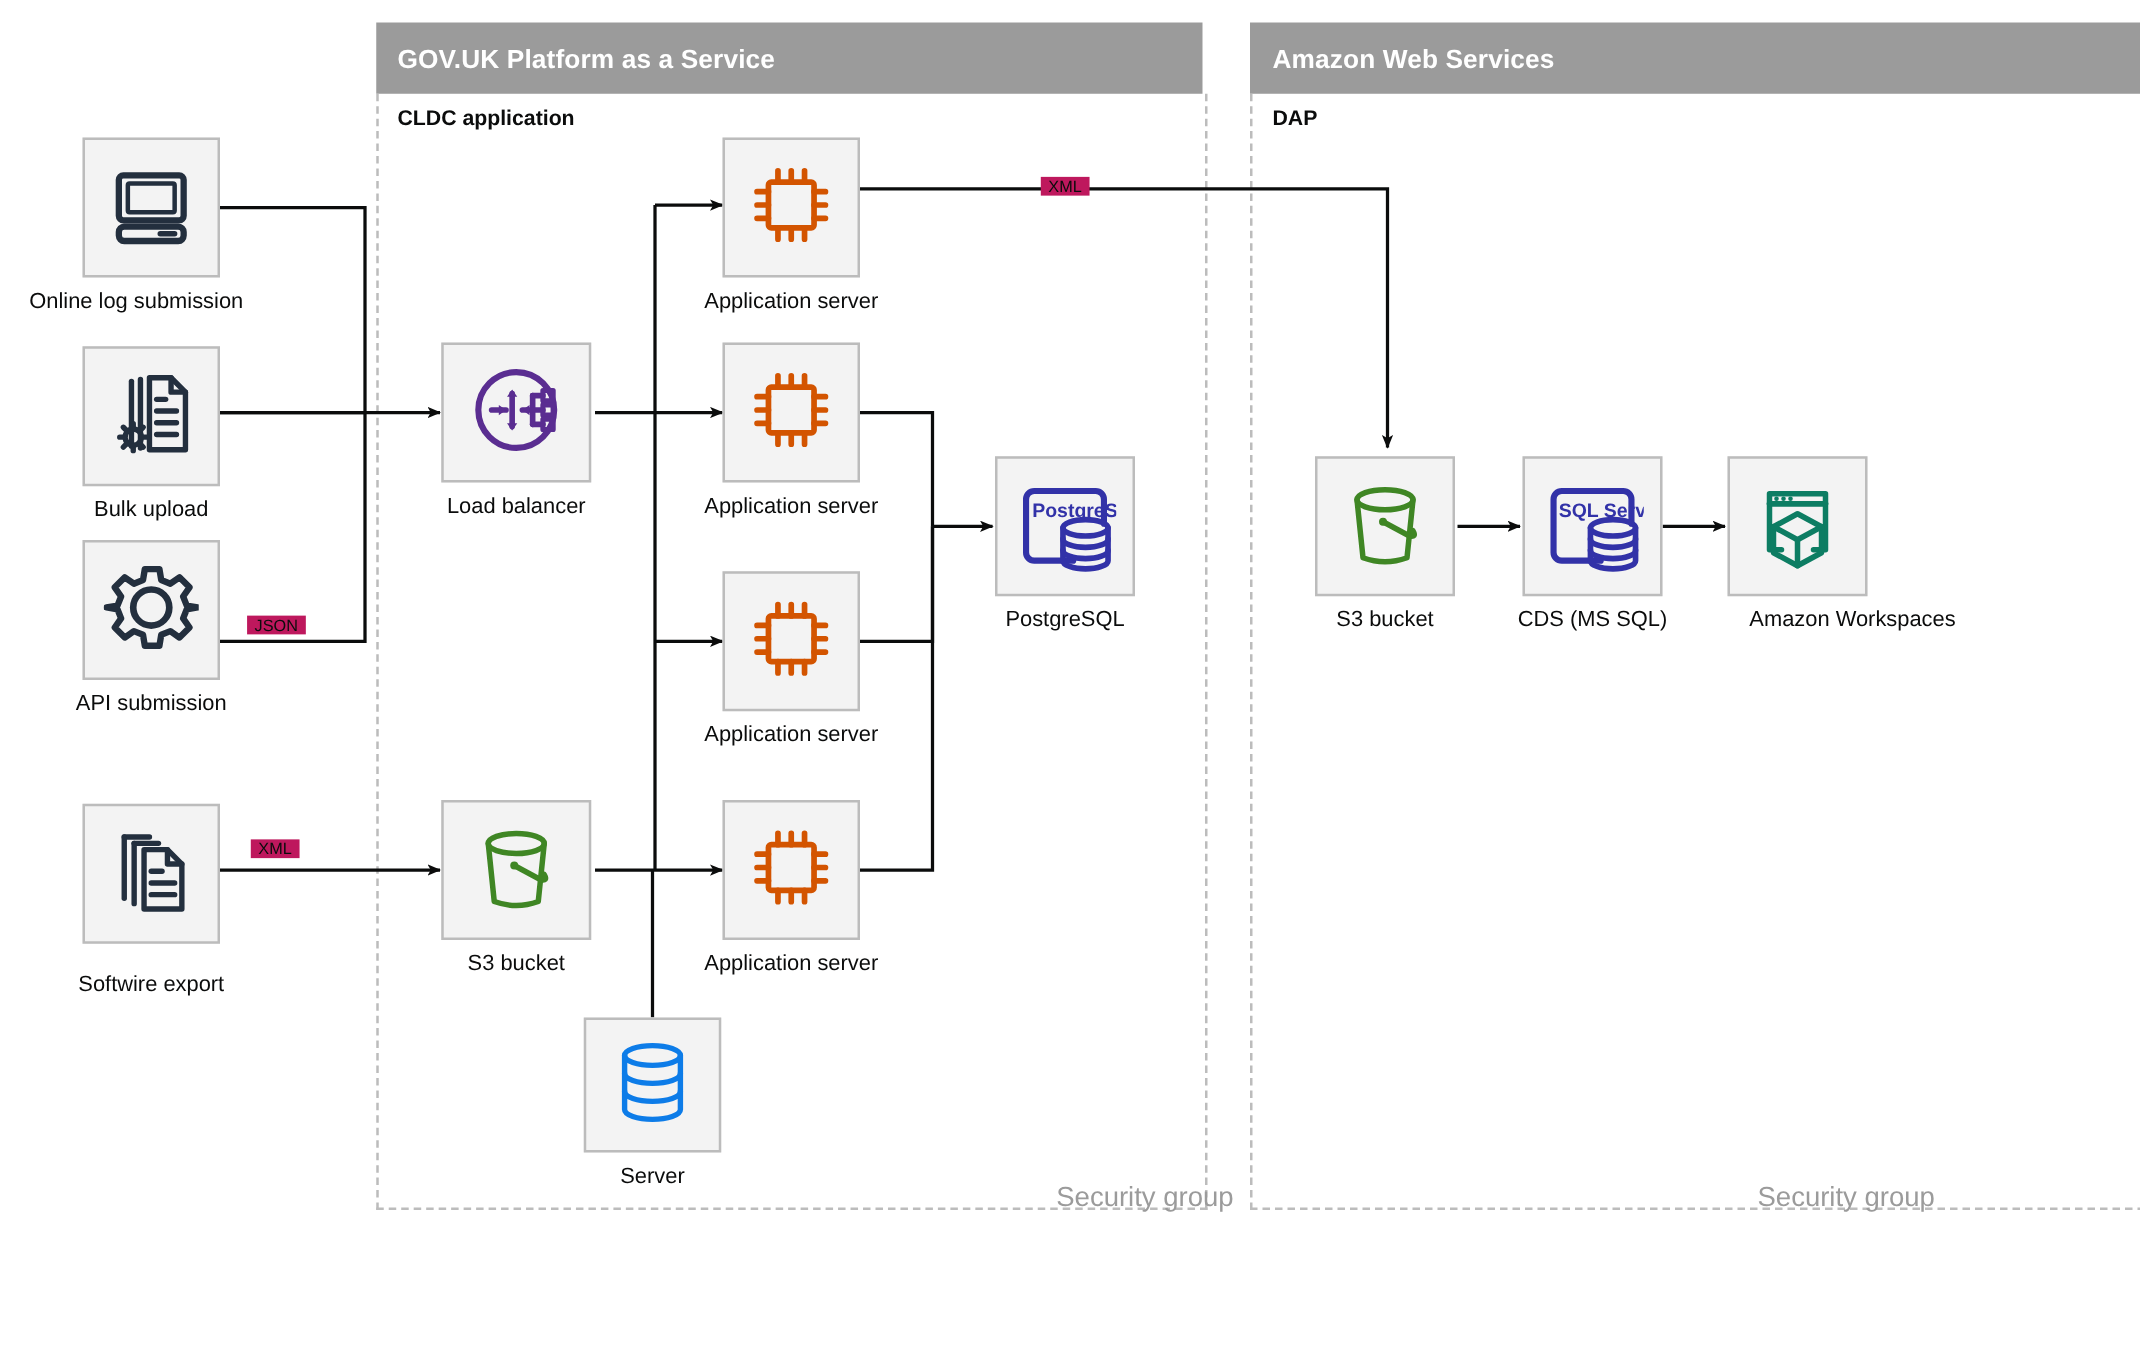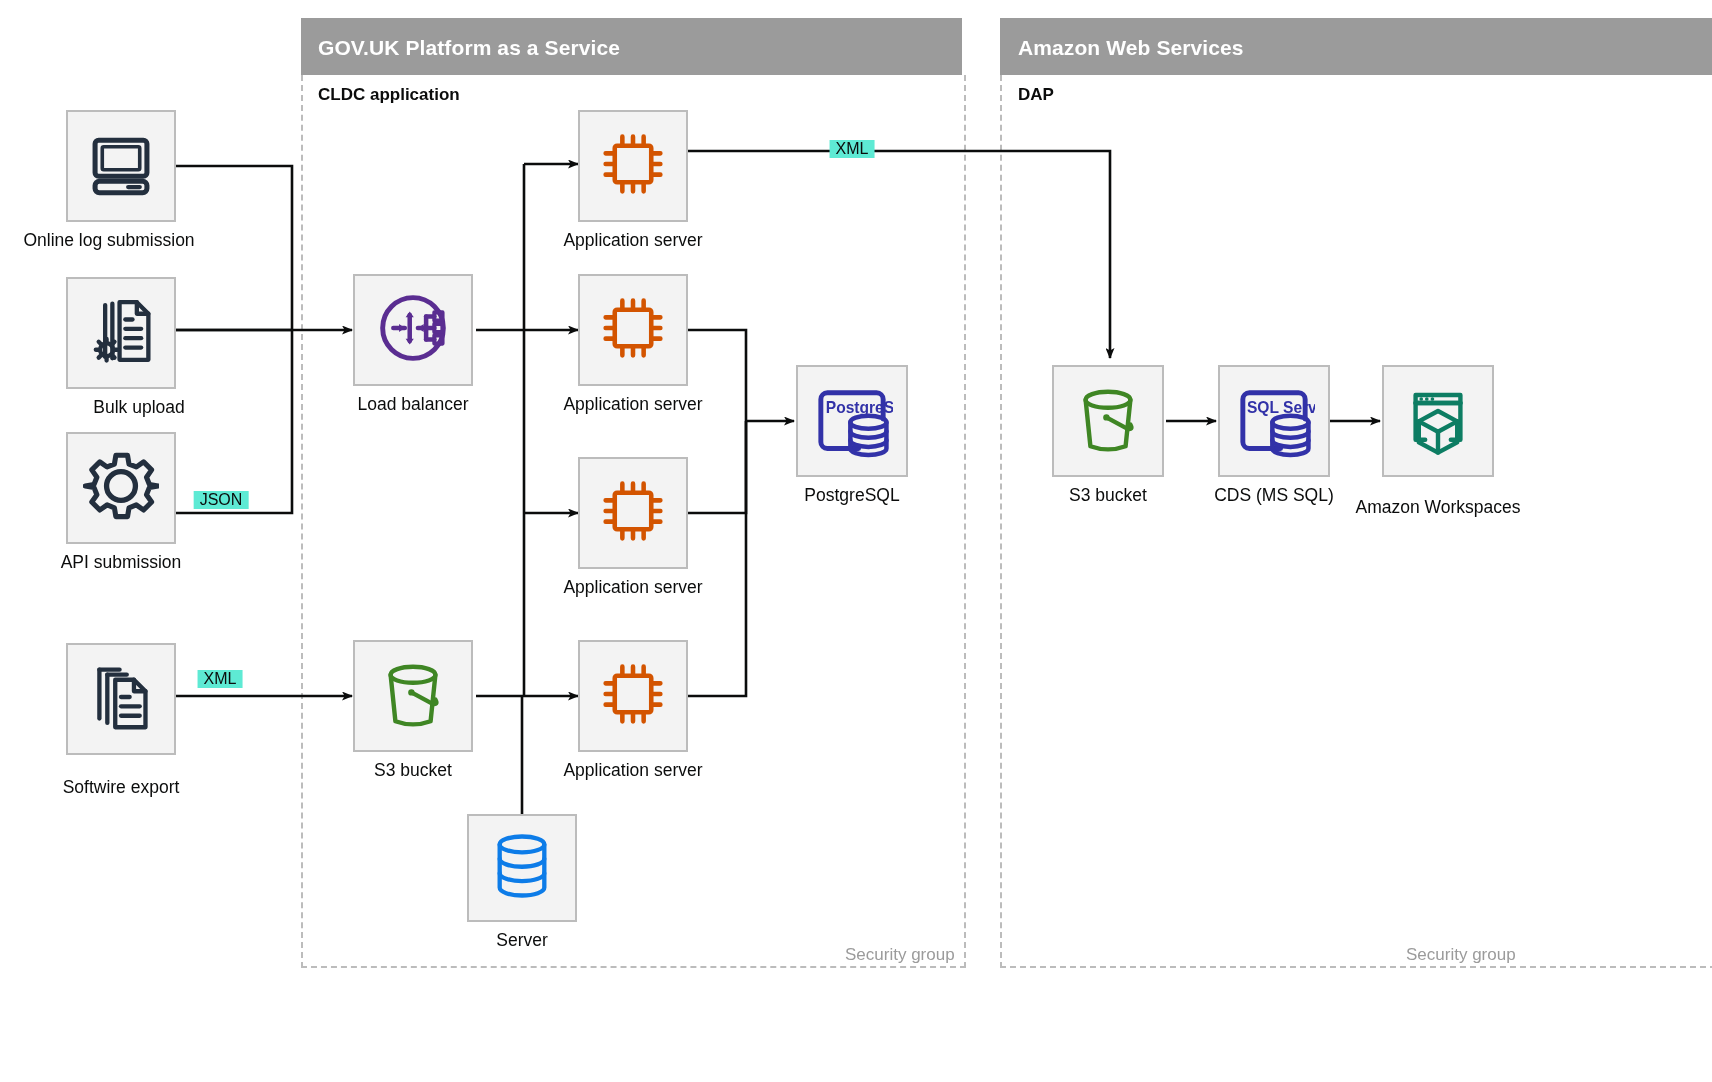--- a/index.html
+++ b/index.html
@@ -7,32 +7,32 @@
        font-family:"Liberation Sans","DejaVu Sans",sans-serif;color:#0b0c0c;}
   #canvas{position:absolute;inset:0;}
   svg.wires{position:absolute;left:0;top:0;width:1712px;height:1082px;overflow:visible;}
 
   
   .group-band{position:absolute;background:#9b9b9b;}
   .group-band-title{position:absolute;color:#ffffff;font-weight:bold;font-size:21px;
         letter-spacing:.1px;white-space:nowrap;}
   .group-box{position:absolute;border:2px dashed #bcbcbc;border-top:none;background:transparent;}
   .group-sub{position:absolute;font-weight:bold;font-size:17px;color:#0b0c0c;white-space:nowrap;}
-  .secgroup{position:absolute;color:#9b9b9b;font-size:17px;white-space:nowrap;}
+  .secgroup{position:absolute;color:#9b9b9b;font-size:22px;white-space:nowrap;}
 
   
   .node{position:absolute;}
   .tile{position:absolute;background:#f3f3f3;border:2px solid #bcbcbc;
         box-sizing:border-box;display:flex;align-items:center;justify-content:center;}
   .node-label{position:absolute;left:50%;transform:translateX(-50%);
         white-space:nowrap;font-size:17.5px;color:#0b0c0c;text-align:center;}
 
   
-  .edge-label{position:absolute;font-size:16px;color:#0b0c0c;white-space:nowrap;
-        background:#5eead4;padding:0 6px;transform:translate(-50%,-50%);}
+  .edge-label{position:absolute;font-size:13px;color:#0b0c0c;white-space:nowrap;
+        background:#be185d;padding:0 6px;transform:translate(-50%,-50%);}
 </style>
 </head>
 <body>
 
 <div id="canvas">
 
   <div class="group-band" style="left:301px;top:18px;width:661px;height:57px;"></div>
   <div class="group-band-title" style="left:318px;top:36px;">GOV.UK Platform as a Service</div>
   <div class="group-box" style="left:301px;top:75px;width:661px;height:891px;"></div>
   <div class="group-sub" style="left:318px;top:85px;">CLDC application</div>
@@ -96,21 +96,21 @@
           <rect x="14" y="17" width="72" height="50" rx="5"></rect>
           <rect x="24" y="26" width="52" height="32" rx="2" stroke-width="5"></rect>
           <rect x="14" y="74" width="72" height="16" rx="6"></rect>
           <rect x="57" y="79" width="22" height="6" rx="3" fill="#232f3e" stroke="none"></rect>
         </svg>
       </span>
     </div>
     <div class="node-label" style="top:120px;">Online log submission</div>
   </div>
 
-  <div class="node" style="left:66px;top:277px;width:110px;height:112px;padding-left:36px;">
+  <div class="node" style="left:66px;top:277px;width:110px;height:112px;">
     <div class="tile" style="left:0;top:0;width:110px;height:112px;">
       <span>
         <svg width="72" height="72" viewBox="0 0 100 100" fill="none" stroke="#232f3e" stroke-width="6" stroke-linejoin="round" stroke-linecap="round">
           <path d="M28 14 L28 86"></path>
           <path d="M38 12 L38 88"></path>
           <path d="M48 10 L72 10 L88 26 L88 90 L48 90 Z"></path>
           <path d="M72 10 L72 26 L88 26"></path>
           <path d="M56 34 L66 34"></path>
           <path d="M56 47 L78 47"></path>
           <path d="M56 60 L78 60"></path>
@@ -334,16 +334,16 @@
           <path d="M22 42 L78 42" stroke-width="0"></path>
           <circle cx="29" cy="25" r="2.3" fill="#0d7d63" stroke="none"></circle>
           <circle cx="36" cy="25" r="2.3" fill="#0d7d63" stroke="none"></circle>
           <circle cx="43" cy="25" r="2.3" fill="#0d7d63" stroke="none"></circle>
           <path d="M50 40 L74 53 L74 79 L50 92 L26 79 L26 53 Z"></path>
           <path d="M26 53 L50 66 L74 53"></path>
           <path d="M50 66 L50 92"></path>
         </svg>
       </span>
     </div>
-    <div class="node-label" style="top:132px;">Amazon Workspaces</div>
+    <div class="node-label" style="top:120px;margin-left:44px;">Amazon Workspaces</div>
   </div>
 
 </div>
 
 </body></html>

